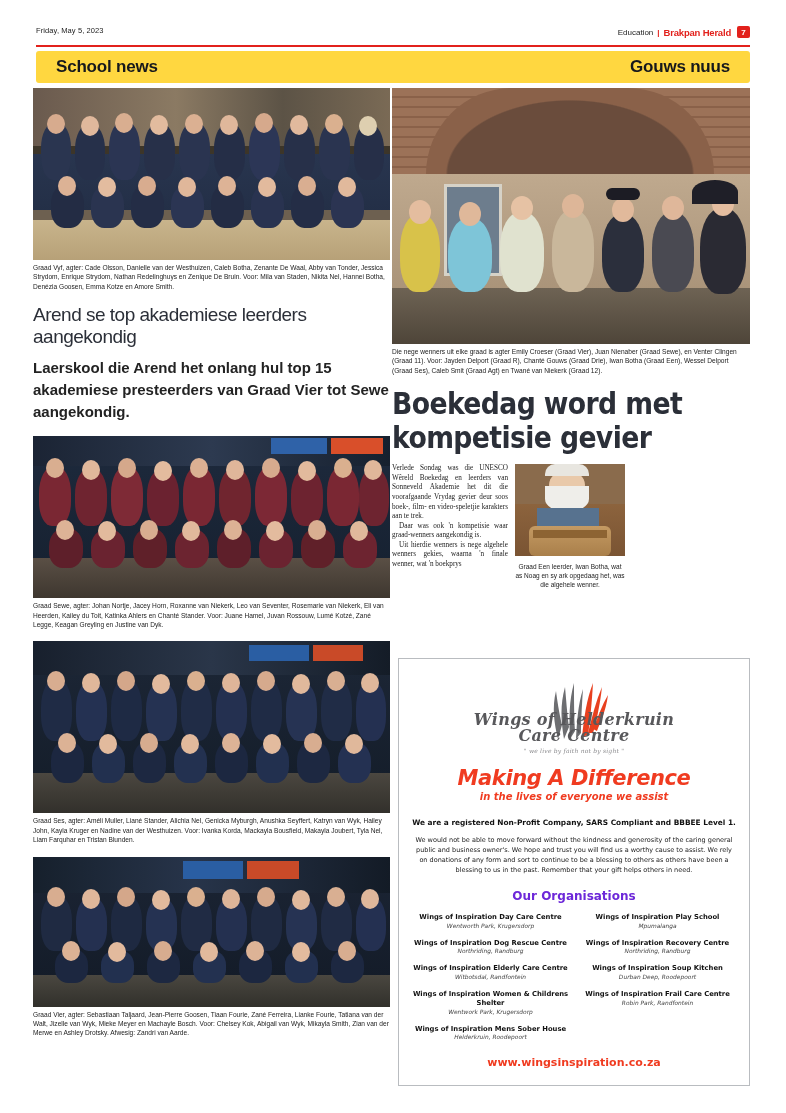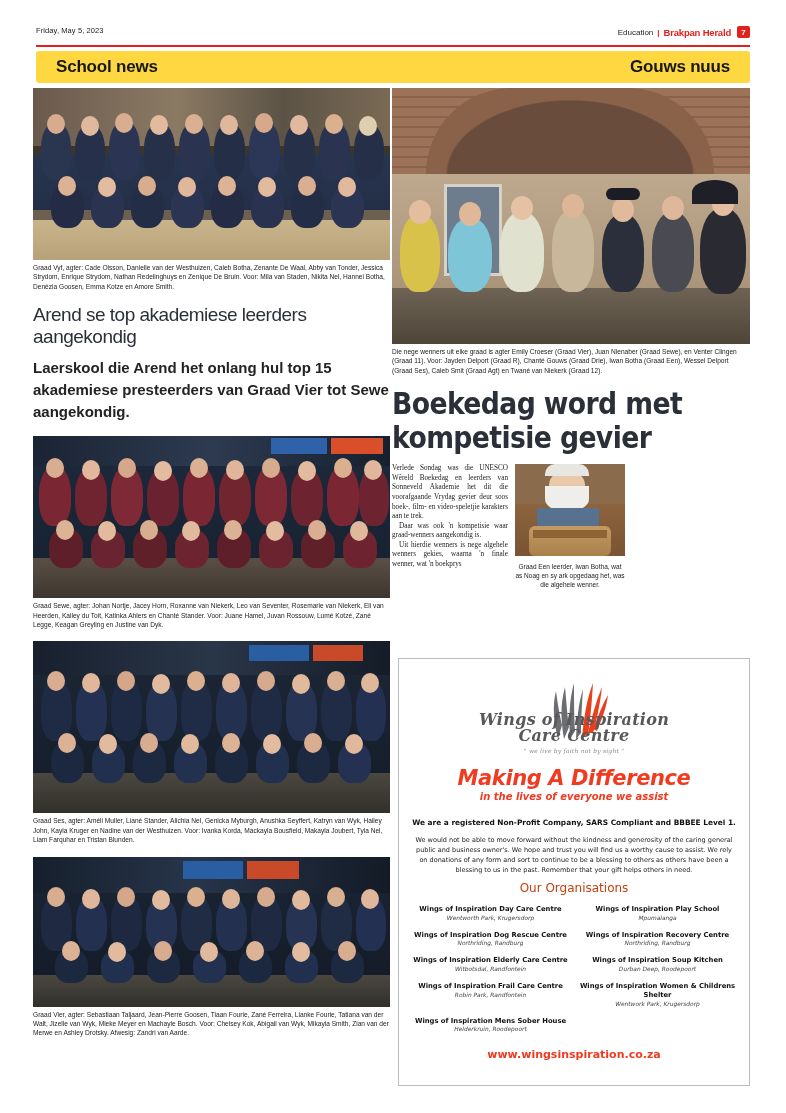--- a/index.html
+++ b/index.html
@@ -108,21 +108,21 @@
     font-size: 10px; margin-top: 1px;
   }
   .ad-bold-line {
     text-align:center; font-size: 7.4px; font-weight: 700; color:#111; margin-top: 16px;
   }
   .ad-para {
     font-size: 6.5px; line-height: 1.55; color: #1a1a1a; text-align: center;
     margin-top: 8px; padding: 0 4px;
   }
   .ad-orgs-title {
-    text-align:center; color:#c2410c; font-weight: 400; font-size: 12px; margin-top: 6px;
+    text-align:center; color:#6d28d9; font-weight: 700; font-size: 12px; margin-top: 14px;
   }
   .org-grid { display: grid; grid-template-columns: 1fr 1fr; column-gap: 8px; row-gap: 10px; margin-top: 10px; }
   .org { text-align: center; }
   .org-name { font-size: 6.8px; font-weight: 700; color: #111; line-height: 1.28; }
   .org-loc { font-size: 5.9px; font-style: italic; color: #444; margin-top: 1px; }
   .ad-footer {
     text-align:center; color:#f03b20; font-weight: 800; font-size: 11px;
     line-height: 1.25; margin-top: 16px;
   }
   .blob { position:absolute; border-radius:50%; }
@@ -406,21 +406,21 @@
           <path d="M50 66 C47 48 46 32 51 14 C52 24 53 40 55 54 Z"></path>
           <path d="M56 66 C55 46 55 28 60 10 C60 24 60 44 61 58 Z"></path>
           <path d="M62 66 C63 48 64 32 69 16 C68 30 67 48 67 60 Z"></path>
         </g>
         <g fill="#e8401f">
           <path d="M68 64 C70 46 72 28 79 10 C78 28 76 48 74 62 Z"></path>
           <path d="M74 60 C78 44 82 28 88 14 C86 32 82 50 79 60 Z"></path>
           <path d="M79 56 C84 44 88 32 94 22 C92 38 86 50 83 58 Z"></path>
         </g>
       </svg>
-      <div class="logo-wordmark">Wings of Inspiration</div>
+      <div class="logo-wordmark">Wings of Helderkruin</div>
       <div class="logo-wordmark logo-word2" style="margin-top:-2px">Care Centre</div>
       <div class="logo-tagline">" we live by faith not by sight "</div>
     </div>
 
     <div class="ad-h1">Making A Difference</div>
     <div class="ad-h2">in the lives of everyone we assist</div>
 
     <div class="ad-bold-line">We are a registered Non-Profit Company, SARS Compliant and BBBEE Level 1.</div>
     <div class="ad-para">We would not be able to move forward without the kindness and generosity of the caring general public and business owner's. We hope and trust you will find us a worthy cause to assist. We rely on donations of any form and sort to continue to be a blessing to others as others have been a blessing to us in the past. Remember that your gift helps others in need.</div>
 
@@ -445,28 +445,28 @@
       </div>
       <div class="org">
         <div class="org-name">Wings of Inspiration Elderly Care Centre</div>
         <div class="org-loc">Witbotsdal, Randfontein</div>
       </div>
       <div class="org">
         <div class="org-name">Wings of Inspiration Soup Kitchen</div>
         <div class="org-loc">Durban Deep, Roodepoort</div>
       </div>
       <div class="org">
+        <div class="org-name">Wings of Inspiration Women &amp; Childrens Shelter</div>
+        <div class="org-loc">Wentwork Park, Krugersdorp</div>
+      </div>
+      <div class="org">
         <div class="org-name">Wings of Inspiration Frail Care Centre</div>
         <div class="org-loc">Robin Park, Randfontein</div>
       </div>
       <div class="org">
-        <div class="org-name">Wings of Inspiration Women &amp; Childrens Shelter</div>
-        <div class="org-loc">Wentwork Park, Krugersdorp</div>
-      </div>
-      <div class="org">
         <div class="org-name">Wings of Inspiration Mens Sober House</div>
         <div class="org-loc">Helderkruin, Roodepoort</div>
       </div>
     </div>
 
     <div class="ad-footer">
       <div>www.wingsinspiration.co.za</div>
     </div>
   </div>
 

